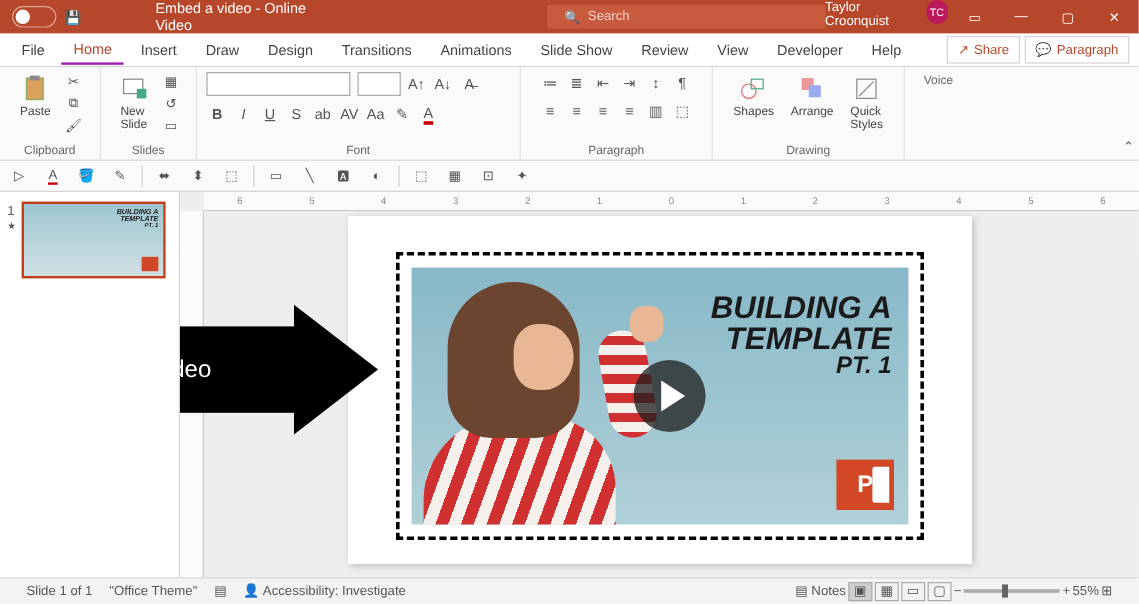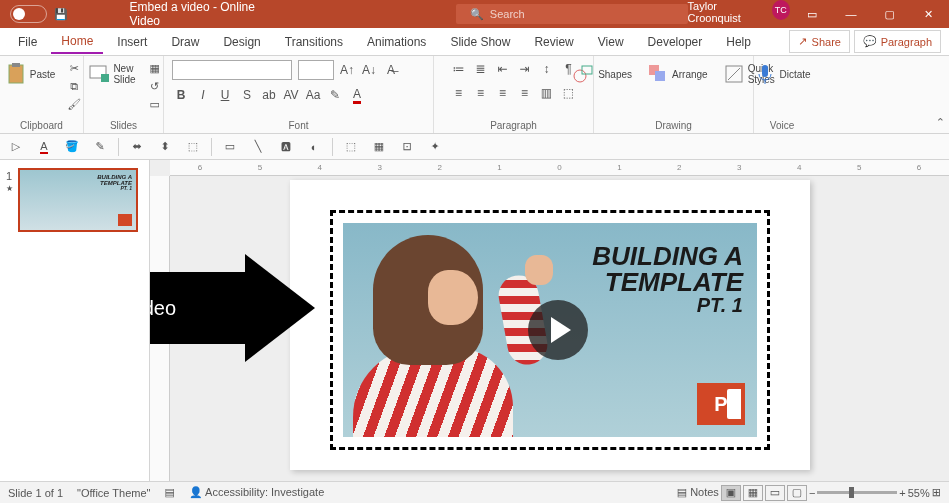--- a/index.html
+++ b/index.html
@@ -15,21 +15,21 @@
 .titlebar .winbtn{width:36px;height:28px;display:flex;align-items:center;justify-content:center;color:#fff}
 .menubar{height:28px;border-bottom:1px solid #d4d4d4;display:flex;align-items:center;padding:0 8px;gap:4px;background:#fff}
 .menubar .tab{padding:4px 10px;font-size:12px;color:#444}
 .menubar .tab.active{border-bottom:2px solid #a21caf;color:#b7472a}
 .menubar .right{margin-left:auto;display:flex;gap:4px}
 .menubar .share,.menubar .comments{padding:4px 8px;border:1px solid #d4d4d4;font-size:11px;color:#b7472a;display:flex;align-items:center;gap:4px}
 .ribbon{height:78px;border-bottom:1px solid #d4d4d4;display:flex;background:#fafafa;position:relative}
 .group{border-right:1px solid #e0e0e0;padding:4px 8px 2px;display:flex;flex-direction:column;justify-content:space-between;align-items:center}
 .group .label{font-size:10px;color:#666;text-align:center;margin-top:2px}
 .group .body{display:flex;align-items:flex-start;gap:6px;flex:1}
-.bigbtn{display:flex;flex-direction:row;align-items:center;justify-content:center;gap:2px;padding:2px 4px;font-size:10px;color:#444}
+.bigbtn{display:flex;flex-direction:column;align-items:center;justify-content:center;gap:2px;padding:2px 4px;font-size:10px;color:#444}
 .bigbtn svg{width:24px;height:24px}
 .smallgrid{display:grid;grid-template-columns:repeat(1,auto);gap:2px}
 .iconbtn{width:18px;height:16px;display:flex;align-items:center;justify-content:center;color:#555}
 .fontbox{width:120px;height:20px;border:1px solid #aaa;background:#fff}
 .sizebox{width:36px;height:20px;border:1px solid #aaa;background:#fff;margin-left:2px}
 .row{display:flex;align-items:center;gap:4px}
 .fmt{width:18px;height:18px;display:flex;align-items:center;justify-content:center;color:#555;font-size:12px}
 .collapse{position:absolute;right:4px;bottom:4px;color:#666}
 .qat{height:26px;border-bottom:1px solid #d4d4d4;background:#fafafa;display:flex;align-items:center;padding:0 6px;gap:8px}
 .qat .sep{width:1px;height:18px;background:#d0d0d0}
@@ -55,21 +55,21 @@
 .video .pp::after{content:"";position:absolute;right:4px;top:6px;bottom:6px;width:14px;background:#fff;border-radius:2px 0 0 2px}
 .person{position:absolute;left:0;top:12px;bottom:0;width:180px}
 .person .hair{position:absolute;top:0;left:30px;width:110px;height:130px;background:#6b4530;border-radius:60px 60px 40px 40px}
 .person .face{position:absolute;top:35px;left:85px;width:50px;height:55px;background:#e8b896;border-radius:40% 50% 50% 40%}
 .person .shirt{position:absolute;bottom:0;left:10px;width:160px;height:90px;background:repeating-linear-gradient(110deg,#d03030 0 10px,#f5f0ec 10px 20px);border-radius:70px 60px 0 0}
 .person .arm{position:absolute;top:40px;right:-20px;width:40px;height:90px;background:repeating-linear-gradient(10deg,#d03030 0 8px,#f5f0ec 8px 16px);border-radius:20px;transform:rotate(-10deg)}
 .person .hand{position:absolute;top:20px;right:-30px;width:28px;height:30px;background:#e8b896;border-radius:40%}
 .arrow-callout{position:absolute;top:112px;left:-145px;width:310px;height:72px}
 .arrow-body{position:absolute;left:0;top:0;width:240px;height:72px;background:#000;display:flex;align-items:center;padding-left:18px;color:#fff;font-size:20px}
 .arrow-head{position:absolute;left:240px;top:-18px;border-left:70px solid #000;border-top:54px solid transparent;border-bottom:54px solid transparent}
-.statusbar{height:22px;background:#f3f3f3;border-top:1px solid #d4d4d4;display:flex;align-items:center;padding:0 8px;gap:14px;font-size:11px;color:#555}
+.statusbar{height:22px;background:#f3f3f3;border-top:1px solid #d4d4d4;display:flex;align-items:center;padding:0 22px;gap:14px;font-size:11px;color:#555}
 .statusbar .right{margin-left:auto;display:flex;align-items:center;gap:2px}
 .viewbtn{width:20px;height:16px;border:1px solid #aaa;display:flex;align-items:center;justify-content:center}
 .viewbtn.active{background:#d0d0d0}
 .zoom-slider{width:80px;height:3px;background:#aaa;position:relative}
 .zoom-slider::after{content:"";position:absolute;left:40%;top:-4px;width:5px;height:11px;background:#666}
 </style>
 </head>
 <body>
 
 <div class="titlebar">
@@ -224,29 +224,20 @@
             <rect x="4" y="4" width="16" height="16" fill="none" stroke="#888"></rect>
             <path d="M6 18 L18 6" stroke="#888"></path>
           </svg>
           <span style="white-space:pre-line">Quick
 Styles</span>
         </div>
     </div>
     <div class="label">Drawing</div>
   </div>
   <div class="group" style="width:56px;border-right:none">
-    <div class="body">
-        <div class="bigbtn">
-          <svg viewBox="0 0 24 24">
-            <rect x="9" y="3" width="6" height="12" rx="3" fill="#3a7bd5"></rect>
-            <path d="M6 12 a6 6 0 0 0 12 0 M12 18 v4" stroke="#3a7bd5" fill="none"></path>
-          </svg>
-          <span>Dictate</span>
-        </div>
-      </div>
     <div class="label">Voice</div>
   </div>
   <div class="collapse">⌃</div>
 </div>
 
 <div class="qat">
   <div class="btn">▷</div>
   <div class="btn">
       <span style="border-bottom:2px solid #c00">A</span>
     </div>

